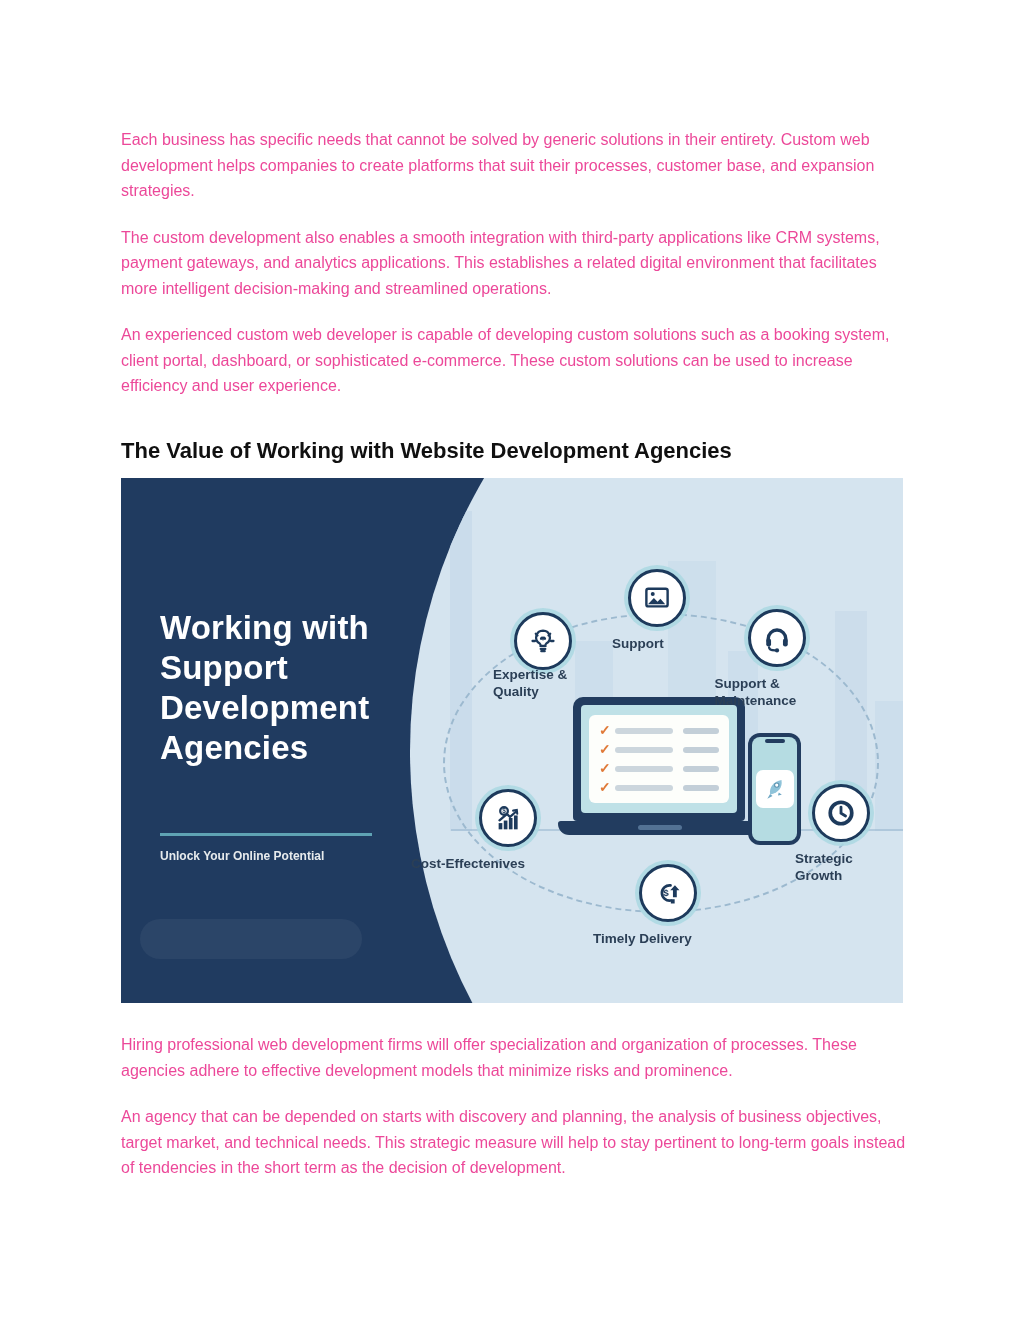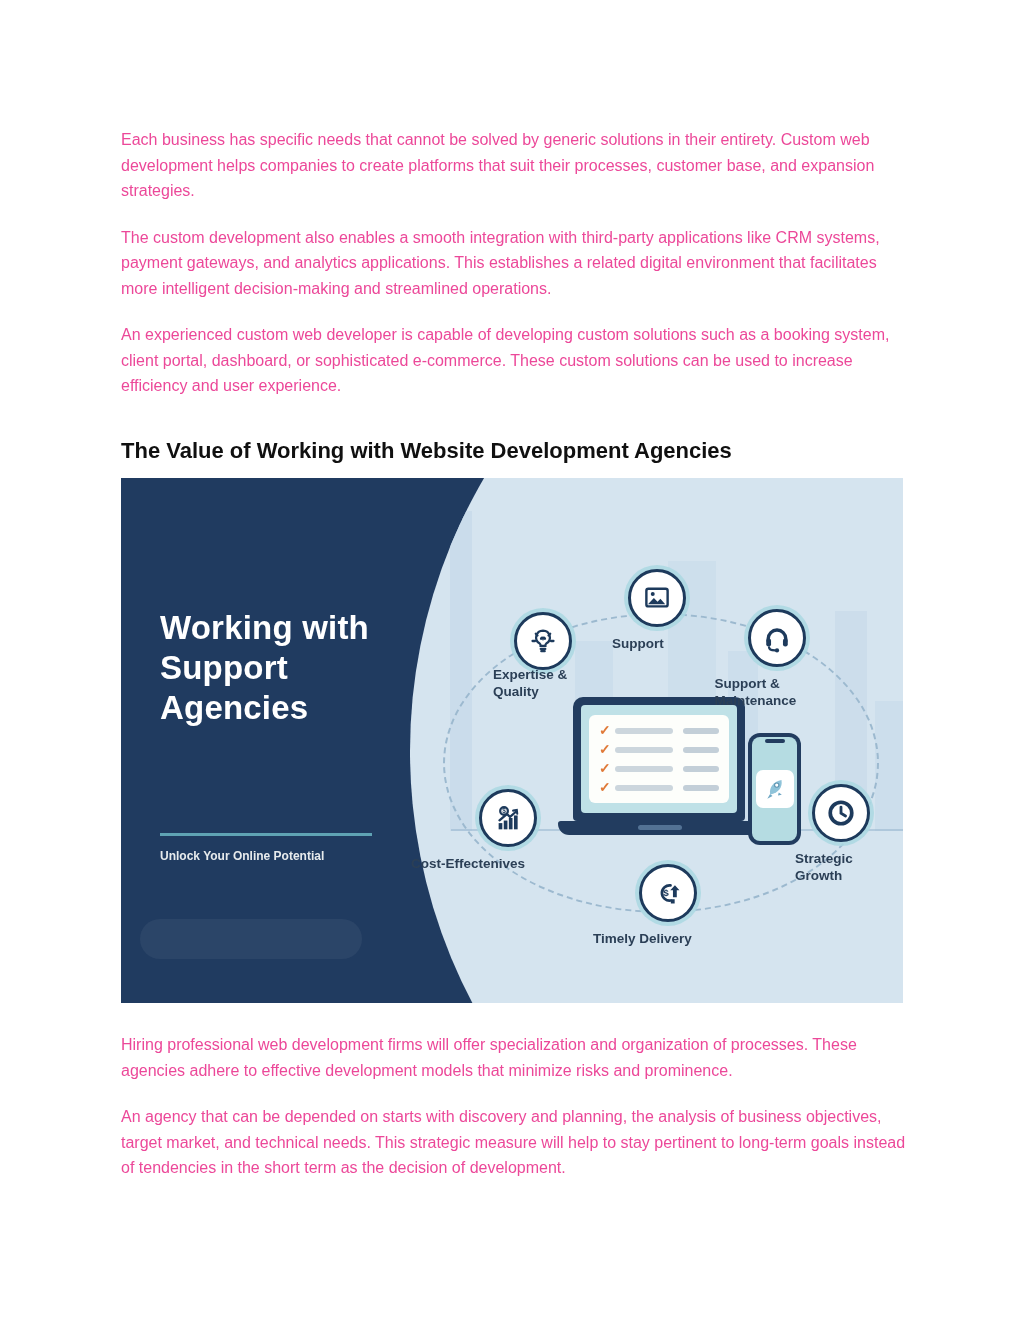--- a/index.html
+++ b/index.html
@@ -158,20 +158,21 @@
       <div class="bldg b5"></div>
       <div class="bldg b6"></div>
     </div>
 
     <div class="ground-line"></div>
     <div class="dashed-orbit"></div>
 
     <div class="panel-title">
       <div>Working with</div>
       <div>Support</div>
+      <div>Development</div>
       <div>Agencies</div>
     </div>
     <div class="panel-divider"></div>
     <div class="panel-subtitle">Unlock Your Online Potential</div>
     <div class="ghost-button"></div>
 
     <div class="node-circle n-bulb">
       <span>
         <svg width="34" height="34" viewBox="0 0 24 24" fill="none" stroke="#1d3a5c" stroke-width="1.6" stroke-linecap="round">
           <line x1="4.6" y1="12" x2="6.4" y2="12"></line>

